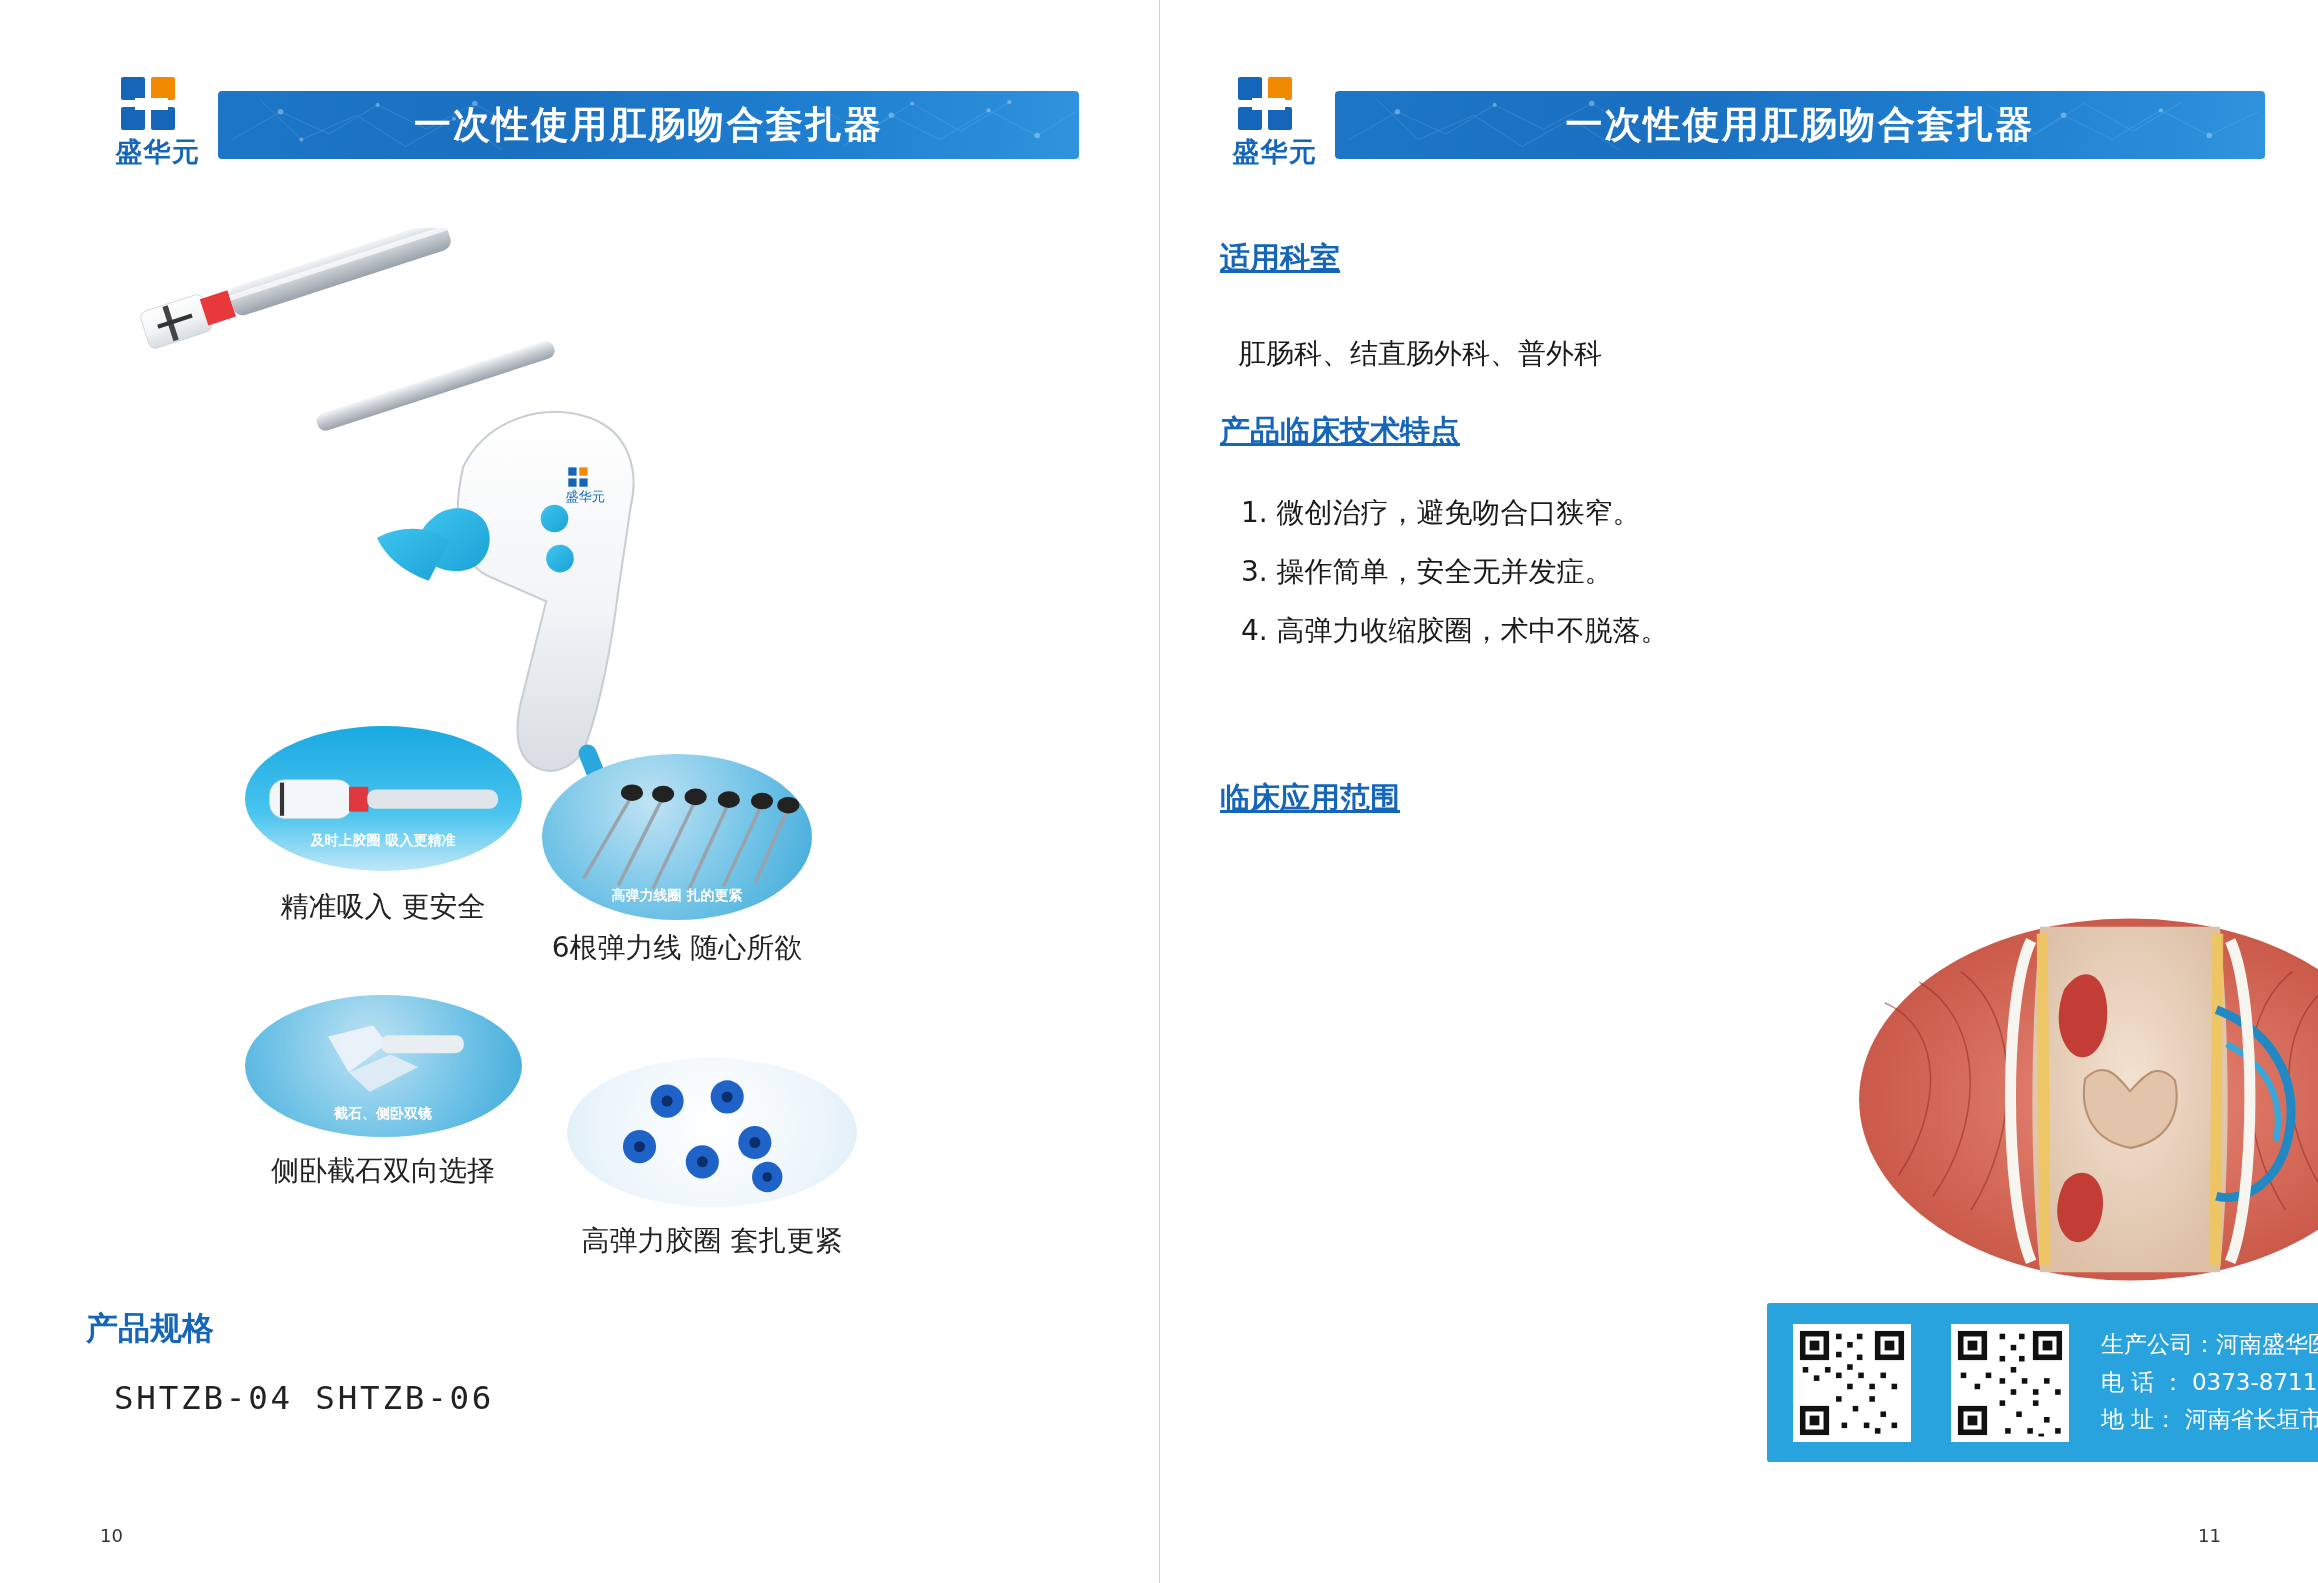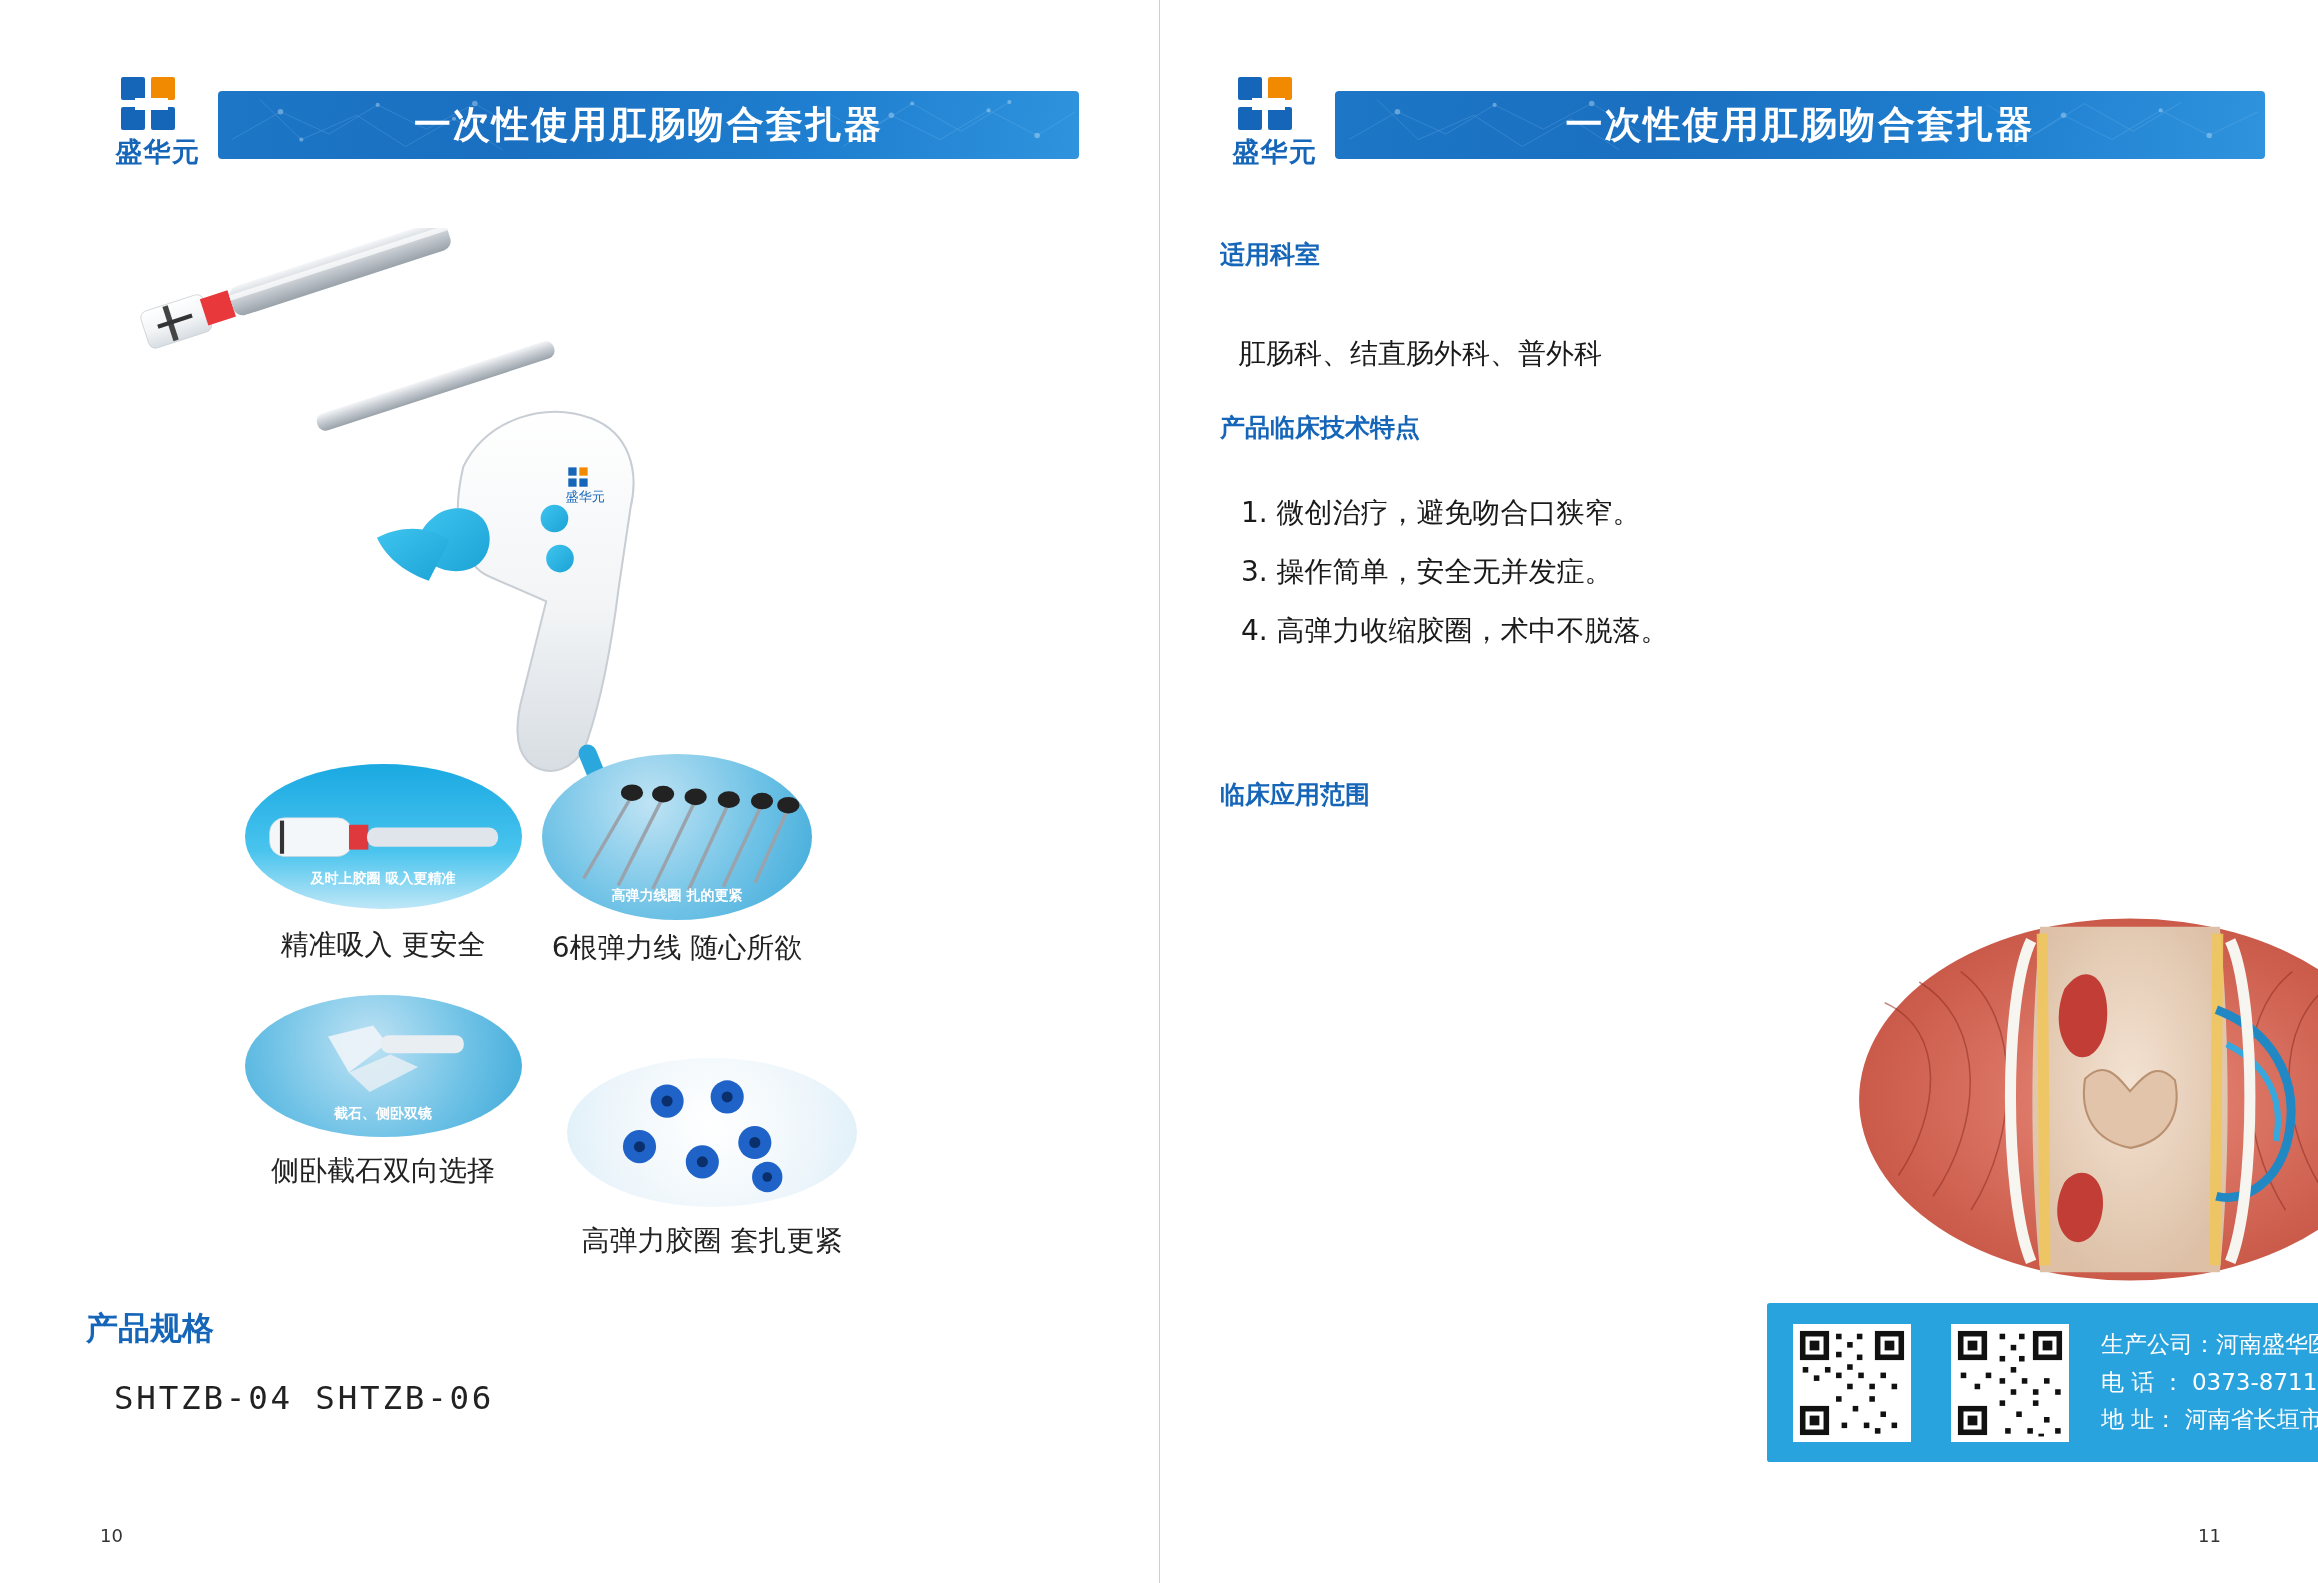--- a/index.html
+++ b/index.html
@@ -34,21 +34,21 @@
   .cap-text{text-align:center;font-size:28px;color:#222;font-family:"DejaVu Sans",sans-serif;white-space:nowrap;}
   .badge{position:absolute;left:0;right:0;bottom:21px;text-align:center;color:#ffffff;font-size:14px;font-weight:bold;font-family:"DejaVu Sans",sans-serif;}
 
   .spec-title{position:absolute;left:86px;top:1307px;font-size:32px;font-weight:bold;color:#1565b8;font-family:"DejaVu Sans",sans-serif;}
   .spec-val{position:absolute;left:114px;top:1379px;font-size:32.5px;color:#222;letter-spacing:2.8px;font-family:"DejaVu Sans Mono",monospace;}
   .pagenum{position:absolute;bottom:38px;font-size:18px;color:#333;font-family:"DejaVu Sans",sans-serif;}
   .pagenum-left{left:100px;}
   .pagenum-right{right:97px;}
 
   
-  .sec-h{position:absolute;font-size:25px;font-weight:bold;color:#1565b8;font-family:"DejaVu Sans",sans-serif;}
+  .sec-h{position:absolute;font-size:30px;font-weight:bold;color:#1565b8;font-family:"DejaVu Sans",sans-serif;text-decoration:underline;}
   .body-t{position:absolute;font-size:28px;color:#1a1a1a;font-family:Liberation Mono, monospace;}
   .list{position:absolute;}
   .list li{font-size:28px;color:#1a1a1a;margin-bottom:21px;font-family:"DejaVu Sans",sans-serif;list-style:none;}
   .anat{position:absolute;left:698px;top:906px;width:546px;height:387px;}
   .contact{position:absolute;left:608px;top:1303px;width:1030px;height:159px;background:#29a3dd;border-radius:2.8px;display:flex;align-items:center;}
   .qr{width:118px;height:118px;background:#ffffff;margin-left:26px;position:relative;}
   .contact-lines{margin-left:32px;color:#ffffff;font-size:23px;line-height:1.65;font-family:"DejaVu Sans",sans-serif;}
   .contact-lines div span.lbl{display:inline-block;}
 </style>
 </head>
@@ -138,21 +138,21 @@
           <rect x="0" y="16" width="12" height="12" fill="#1565b8"></rect>
             <rect x="16" y="16" width="12" height="12" fill="#1565b8"></rect>
           <text x="-4" y="48" font-size="19" fill="#1565b8" font-family="DejaVu Sans">盛华元</text>
         </g>
 
         <path d="M700 760 C720 810 735 840 740 880" stroke="#2aa7dd" stroke-width="26" fill="none" stroke-linecap="round"></path>
         <path d="M735 866 C742 895 744 915 742 935" stroke="#2aa7dd" stroke-width="34" fill="none" stroke-linecap="round"></path>
       </svg>
     </div>
 
-    <div class="cap-row" style="left:238px;top:764px;width:290px;">
+    <div class="cap-row" style="left:238px;top:726px;width:290px;">
       <div class="circle-photo" style="width:277px;height:145px;margin:0 auto;background:linear-gradient(180deg,#1aa9e2 0%,#49c4ee 60%,#bfe7f7 100%);">
         <svg viewBox="0 0 400 210" width="277" height="145">
           <rect x="35" y="78" width="120" height="56" rx="22" fill="#f4f7f9" stroke="#cdd6dc"></rect>
           <rect x="150" y="88" width="28" height="36" fill="#e0393d"></rect>
           <rect x="176" y="92" width="190" height="28" rx="13" fill="#dfe5ea"></rect>
           <rect x="50" y="82" width="6" height="48" fill="#333"></rect>
         </svg>
         <div class="badge">及时上胶圈 吸入更精准</div>
       </div>
       <div class="cap-text" style="margin-top:16.6px;">精准吸入  更安全</div>

